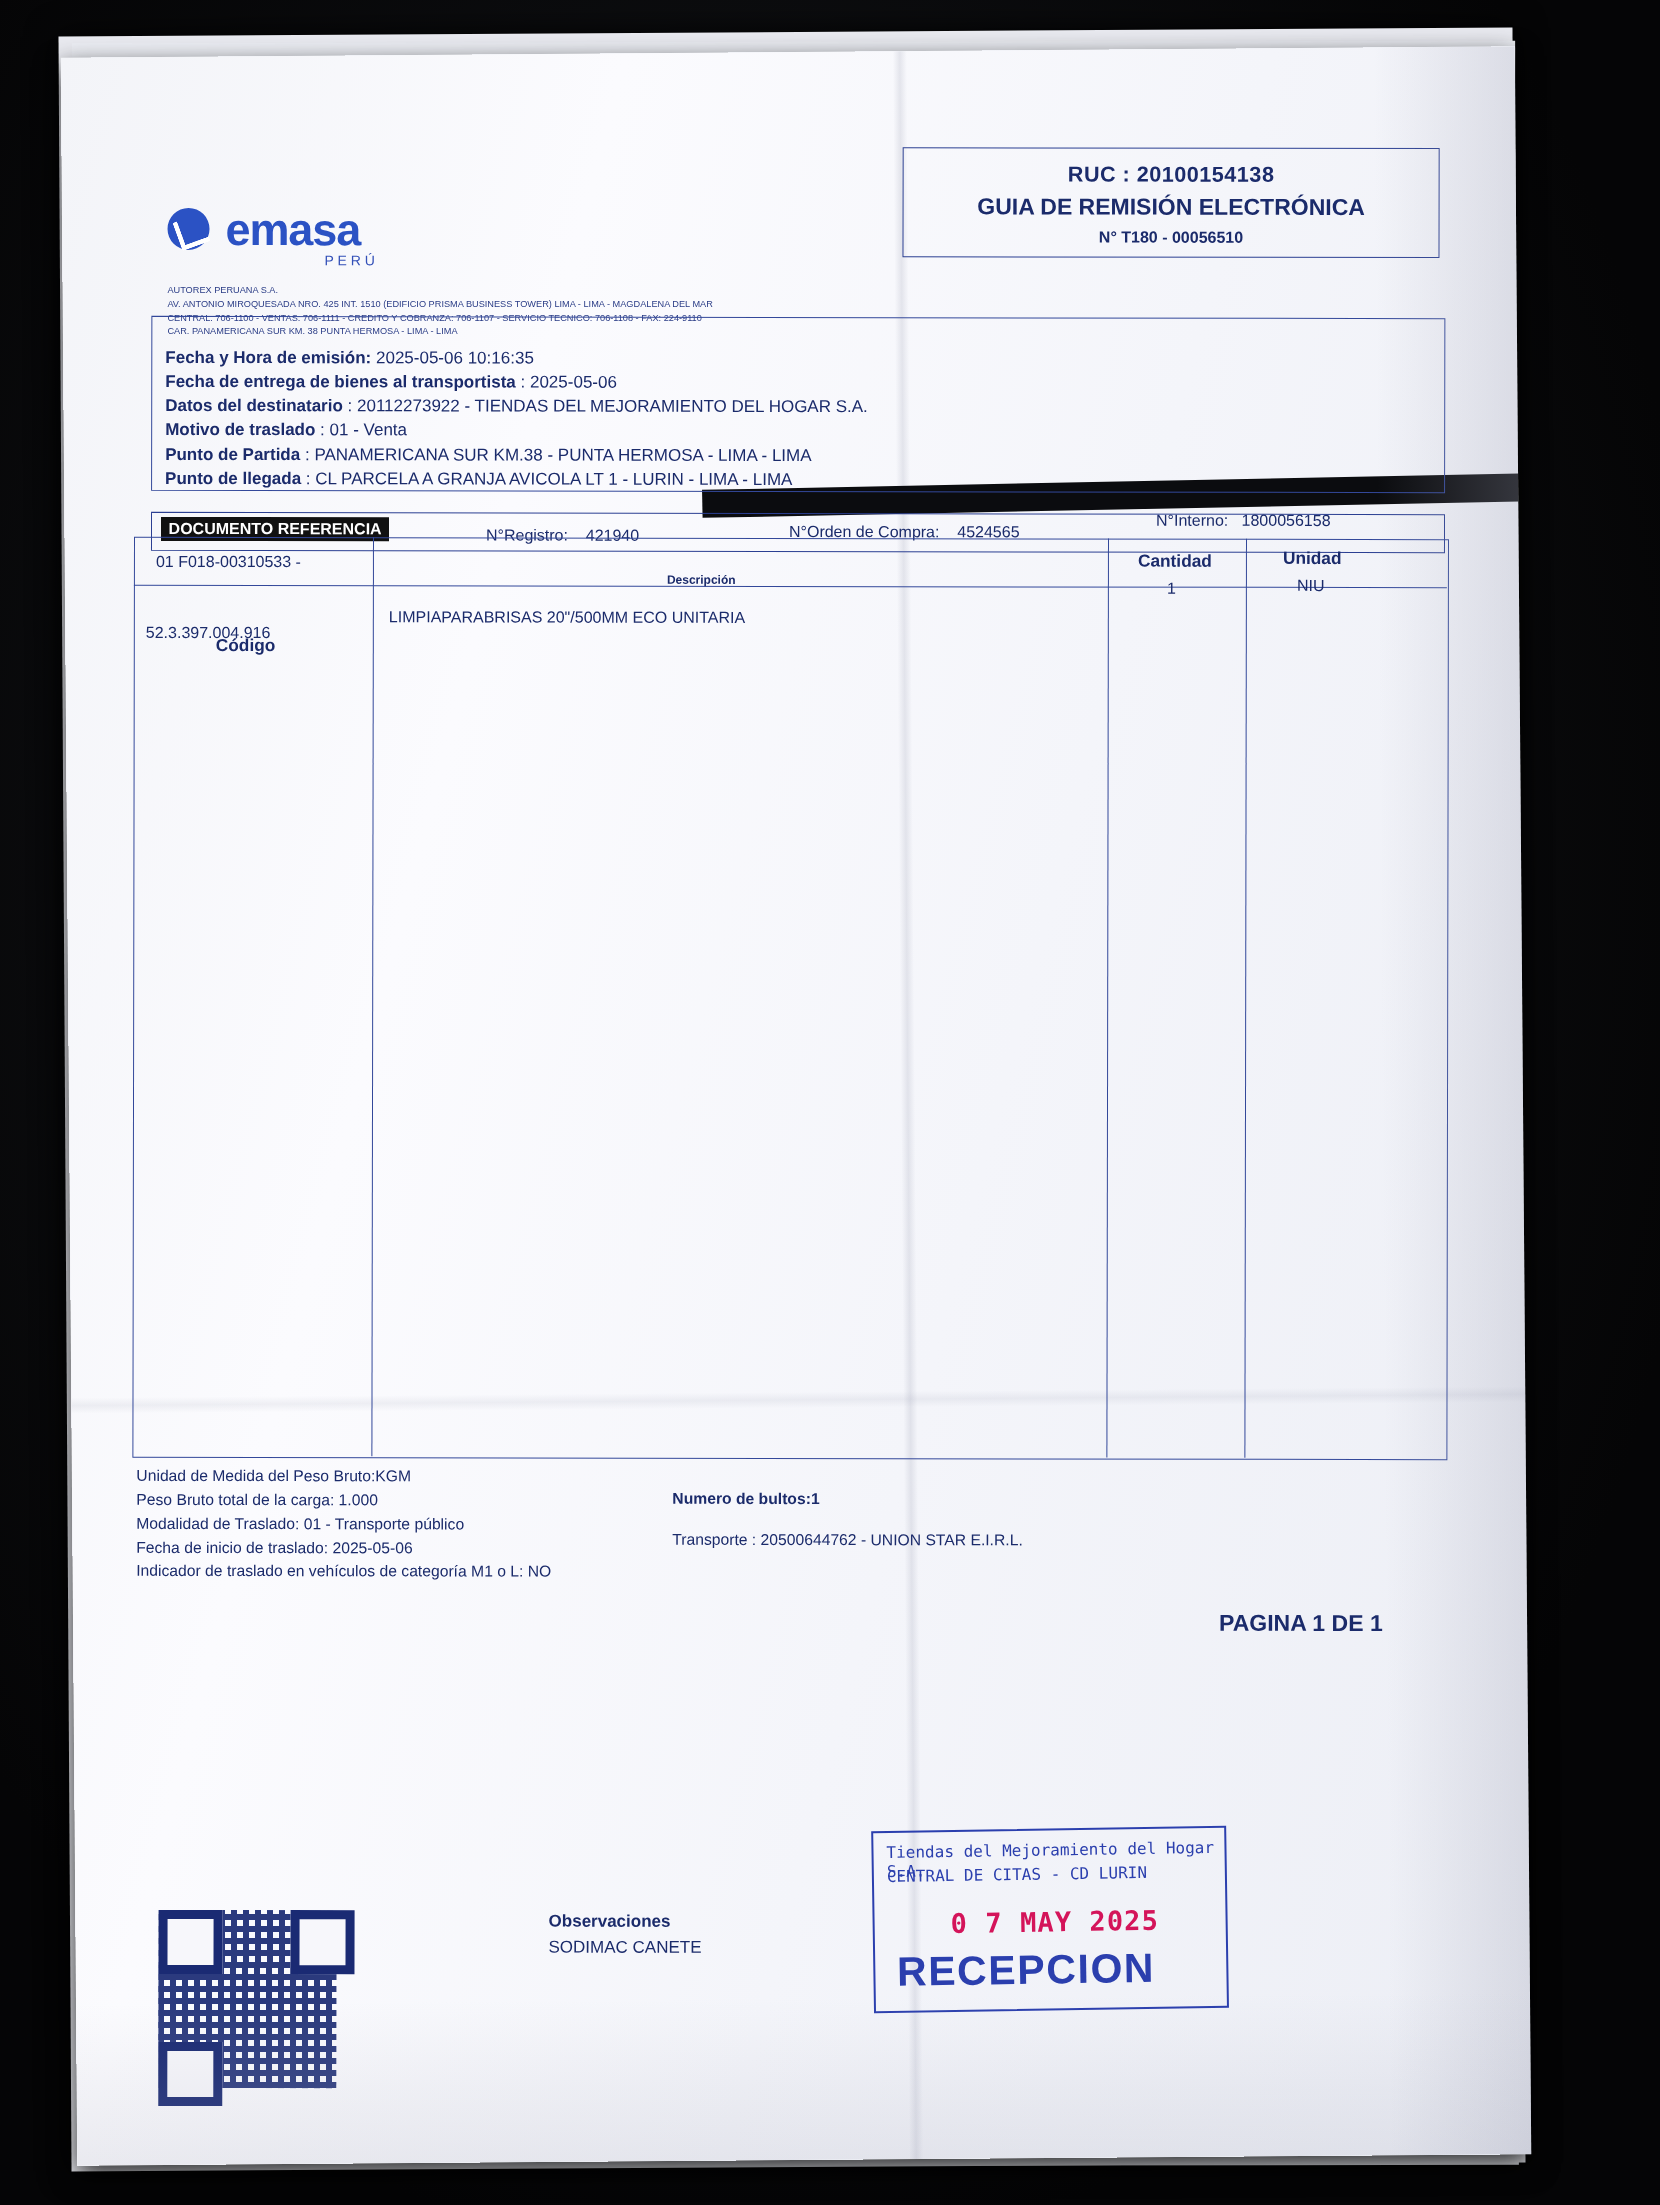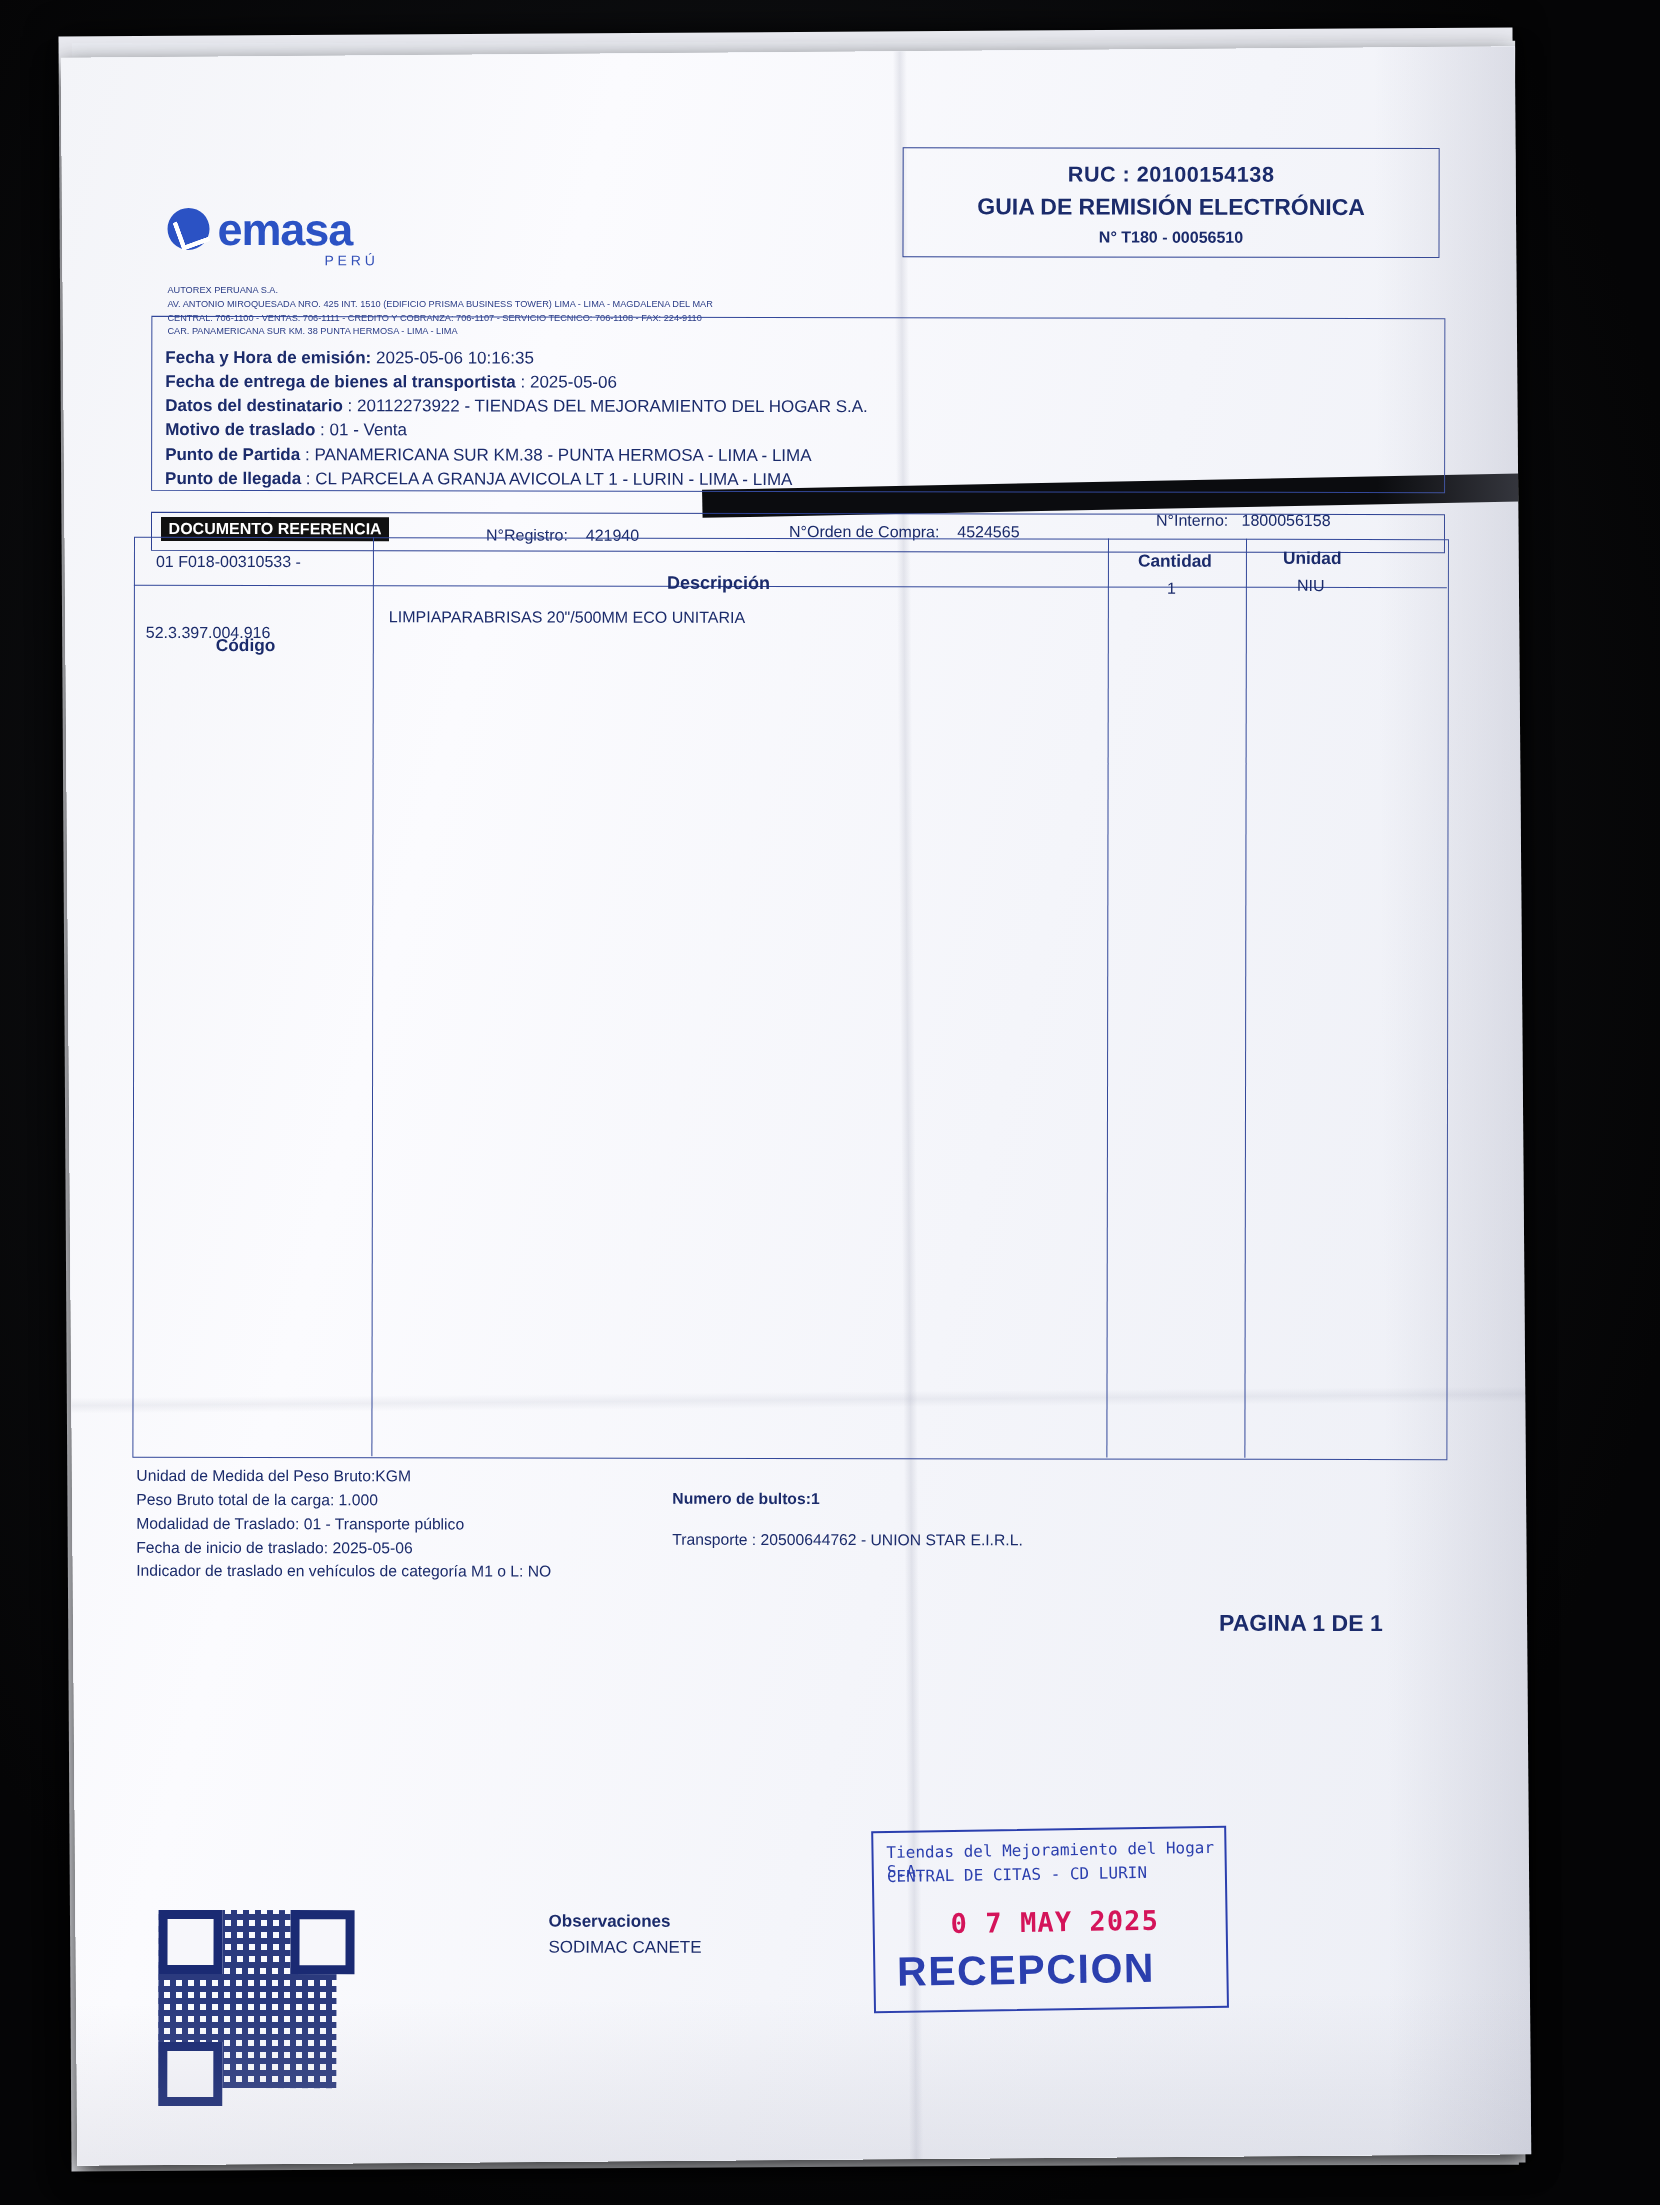--- a/index.html
+++ b/index.html
@@ -51,21 +51,21 @@
   }
 
   
   .doc{
     position:absolute;left:0;top:0;width:1454px;height:2108px;
     color:#1b2b6b;
     transform:rotate(0.55deg);
   }
 
   
-  .logo{position:absolute;left:97px;top:157px;display:flex;align-items:flex-end;gap:8px;}
+  .logo{position:absolute;left:97px;top:157px;display:flex;align-items:flex-end;gap:16px;}
   .logo-mark{width:42px;height:42px;border-radius:50%;background:#2b52c4;position:relative;}
   .logo-mark:before{content:"";position:absolute;left:8.6px;top:8.6px;width:25px;height:25px;
     border-left:5.4px solid #fff;border-bottom:5.4px solid #fff;transform:rotate(-20deg);border-radius:2.2px;}
   .logo-text{font-size:45px;font-weight:bold;letter-spacing:-1.1px;color:#2b52c4;line-height:.9;}
   .logo-sub{position:absolute;left:254px;top:201px;font-size:14px;letter-spacing:3.8px;color:#3350b8;}
 
   .company-lines{position:absolute;left:97px;top:232px;width:719px;font-size:9.2px;line-height:1.5;color:#2a3c86;transform:rotate(-0.1deg);}
 
   
   .ruc-box{position:absolute;left:832px;top:95px;width:535px;height:108px;border:1.6px solid #2b3f92;}
@@ -87,21 +87,21 @@
   .ref-int{position:absolute;left:1086px;top:459px;font-size:16px;}
   .ref-doc{position:absolute;left:86px;top:502px;font-size:16px;}
 
   
   .tbl{position:absolute;left:64px;top:486px;width:1313px;height:919px;border:1.1px solid #33489a;}
   .tbl-head{position:absolute;left:64px;top:486px;width:1313px;height:48px;border-bottom:1.1px solid #33489a;}
   .col-desc{position:absolute;left:303px;top:486px;width:1.1px;height:919px;background:#33489a;}
   .col-cant{position:absolute;left:1038px;top:486px;width:1.1px;height:919px;background:#33489a;}
   .col-unid{position:absolute;left:1176px;top:486px;width:1.1px;height:919px;background:#33489a;}
   .h-cod{position:absolute;left:146px;top:541px;font-size:17.3px;font-weight:bold;margin-top:43px;}
-  .h-desc{position:absolute;left:597px;top:521px;font-size:18px;font-weight:bold;}
+  .h-desc{position:absolute;left:597px;top:521px;font-size:12px;font-weight:bold;}
   .h-cant{position:absolute;left:1068px;top:498px;font-size:17.3px;font-weight:bold;}
   .h-unid{position:absolute;left:1213px;top:495px;font-size:17.3px;font-weight:bold;}
   .r-cod{position:absolute;left:76px;top:573px;font-size:16px;}
   .r-desc{position:absolute;left:319px;top:557px;font-size:16px;}
   .r-cant{position:absolute;left:1097px;top:527px;font-size:16px;}
   .r-unid{position:absolute;left:1227px;top:524px;font-size:16px;}
 
   
   .foot-left{position:absolute;left:68px;top:1413px;width:622px;font-size:15.7px;line-height:1.52;}
   .foot-left b{font-weight:bold;}

